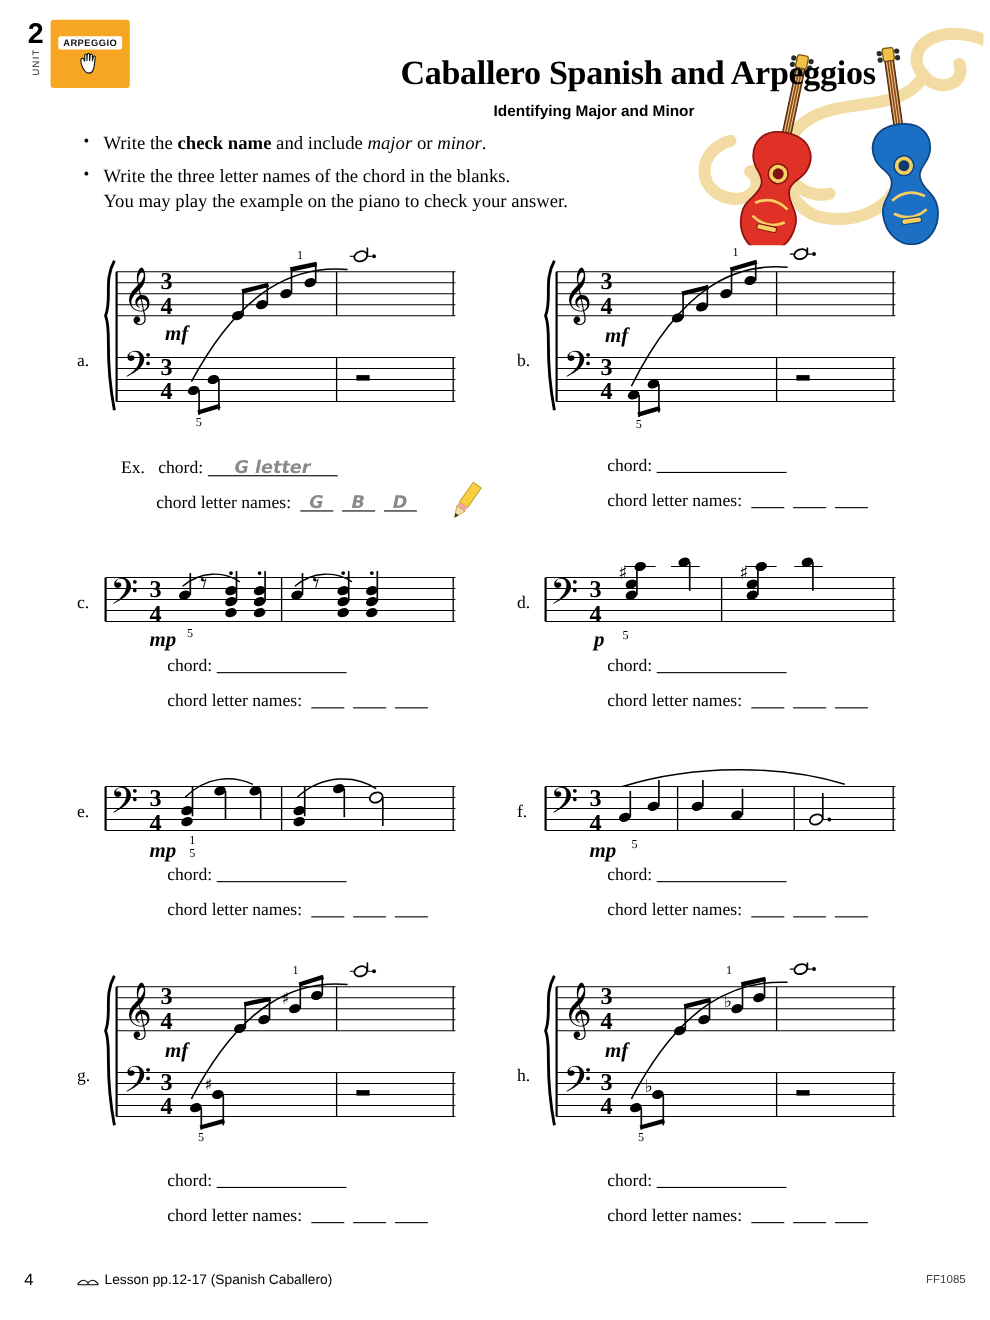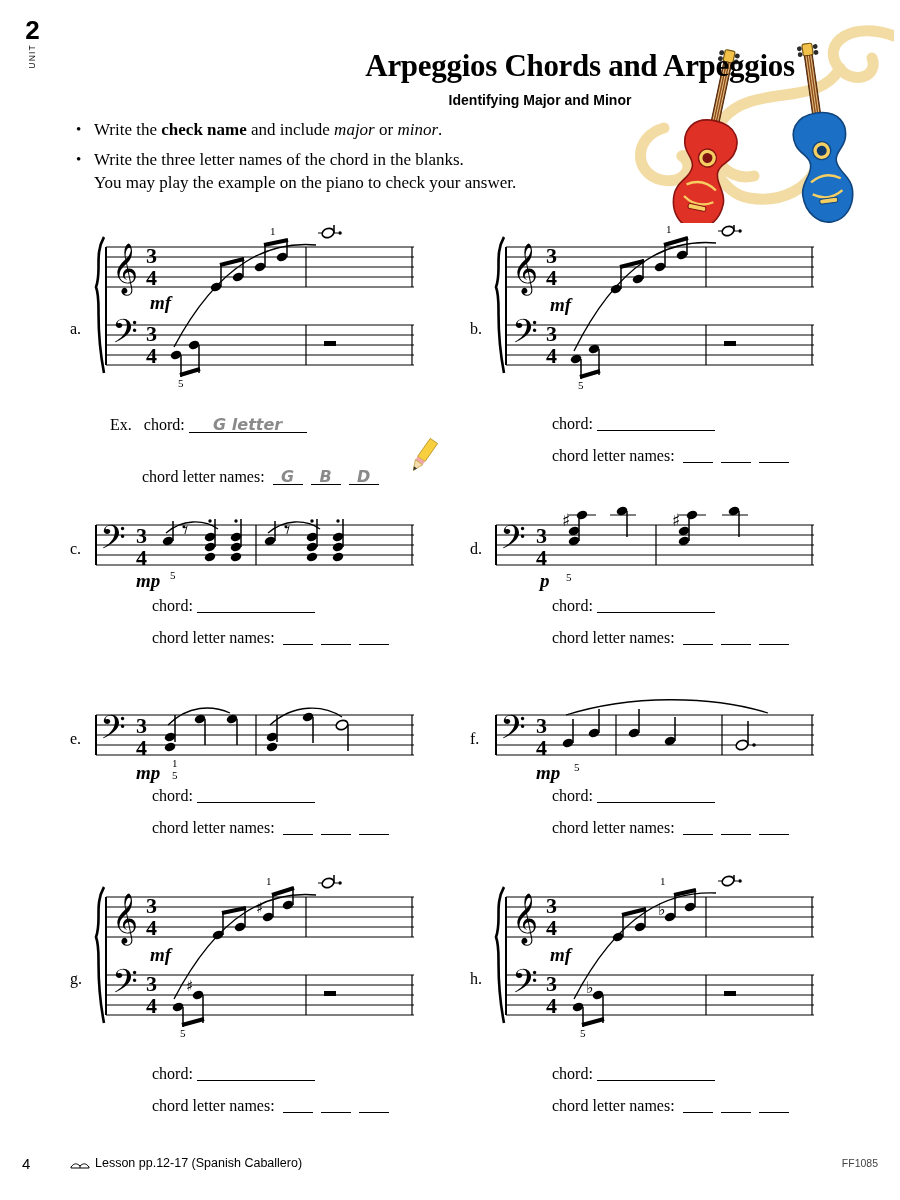--- a/index.html
+++ b/index.html
@@ -143,20 +143,26 @@
   }
 </style>
 </head>
 <body>
 
 <div id="unit-badge">
   <div id="unit-left">
     <div id="unit-number">2</div>
     <div id="unit-word">UNIT</div>
   </div>
+  <div id="unit-box">
+    <div id="unit-box-label">ARPEGGIO</div>
+    <svg class="hand-icon" width="24" height="22" viewBox="0 0 24 22">
+      <path d="M5 14 C3 10 3 6 5 6 C6.2 6 6.6 7.5 7 9 L7 3.2 C7 2 9 2 9 3.2 L9 8.4 L9.4 2.4 C9.4 1.2 11.4 1.2 11.4 2.4 L11.4 8.4 L12 3 C12 1.8 14 1.8 14 3 L14 8.6 L14.8 4.6 C15 3.5 16.8 3.8 16.6 5 L15.8 12 C15.4 16 14 19.5 10.8 19.5 C8 19.5 6.4 17.4 5 14 Z" fill="#ffffff" stroke="#111" stroke-width="1"></path>
+    </svg>
+  </div>
 </div>
 
 <svg id="guitars" viewBox="0 0 290 215">
 
   <path d="M295 30 C250 10 215 35 235 60 C250 78 275 68 268 50" fill="none" stroke="#f3dca4" stroke-width="11" stroke-linecap="round"></path>
   <path d="M236 60 C215 100 150 75 120 110 C95 140 120 175 150 168" fill="none" stroke="#f3dca4" stroke-width="11" stroke-linecap="round"></path>
   <path d="M60 120 C30 128 28 165 58 172 C80 177 92 158 78 148" fill="none" stroke="#f3dca4" stroke-width="11" stroke-linecap="round"></path>
   <path d="M78 148 C110 140 112 185 145 190 C180 196 205 178 212 160" fill="none" stroke="#f3dca4" stroke-width="11" stroke-linecap="round"></path>
 
   <g transform="translate(96,36) rotate(12)">
@@ -193,21 +199,21 @@
     </g>
     <path d="M31 70 C8 70 2 86 6 99 C9 109 18 111 18 120 C18 132 6 136 6 150 C6 168 18 180 31 180 C44 180 56 168 56 150 C56 136 44 132 44 120 C44 111 53 109 56 99 C60 86 54 70 31 70 Z" fill="#1b6fc4" stroke="#10457e" stroke-width="1.6"></path>
     <circle cx="31" cy="108" r="9" fill="#f6cf63" stroke="#10457e" stroke-width="1.4"></circle>
     <circle cx="31" cy="108" r="5" fill="#0d3a6b"></circle>
     <path d="M16 138 q15 -10 30 0" fill="none" stroke="#f6cf63" stroke-width="2.4"></path>
     <path d="M16 150 q15 10 30 0" fill="none" stroke="#f6cf63" stroke-width="2.4"></path>
     <rect x="22" y="156" width="18" height="5" rx="2" fill="#f6cf63" stroke="#10457e" stroke-width="1"></rect>
   </g>
 </svg>
 
-<div id="page-title">Arpeggios Chords and Arpeggios</div>
+<div id="page-title">Caballero Spanish and Arpeggios</div>
 <div id="page-subtitle">Identifying Major and Minor</div>
 
 <div id="instructions">
   <div class="instr-item">
     <span class="bullet">•</span>
     <span class="instr-text">Write the <b>check name</b> and include <i>major</i> or <i>minor</i>.</span>
   </div>
   <div class="instr-item">
     <span class="bullet">•</span>
     <span class="instr-text">Write the three letter names of the chord in the blanks.<br>You may play the example on the piano to check your answer.</span>
@@ -278,21 +284,21 @@
     <text x="80" y="84" font-family="Liberation Serif, serif" font-style="italic" font-weight="bold" font-size="19">mf</text>
     <text x="108" y="162" font-family="Liberation Serif, serif" font-size="11">5</text>
     <text x="200" y="10" font-family="Liberation Serif, serif" font-size="11">1</text>
     <text x="246" y="-6" font-family="Liberation Serif, serif" font-size="11">2</text>
     <text x="232" y="-18" font-family="Liberation Serif, serif" font-style="italic" font-size="13">L.H.</text>
   </svg>
   <div class="answer-line" style="left:40px; top:190px;">
     <span>Ex.</span>
     <span style="margin-left:8px;">chord:</span><span class="filled-long handwritten">G letter</span>
   </div>
-  <div class="answer-line" style="left:72px; top:222px;margin-top:20px;">
+  <div class="answer-line" style="left:72px; top:222px;">
     <span>chord letter names:</span><span class="filled-short handwritten">G</span><span class="filled-short handwritten">B</span><span class="filled-short handwritten">D</span>
   </div>
 </div>
 
 <svg id="pencil" viewBox="0 0 40 40">
   <g transform="rotate(35 20 20)">
     <rect x="15" y="2" width="9" height="22" fill="#f7cf3f" stroke="#b8901c" stroke-width="0.8"></rect>
     <rect x="15" y="24" width="9" height="4" fill="#f0a8a8"></rect>
     <polygon points="15,28 24,28 19.5,38" fill="#f3dcae" stroke="#b8901c" stroke-width="0.6"></polygon>
     <polygon points="17.6,34.2 21.4,34.2 19.5,38" fill="#333"></polygon>

